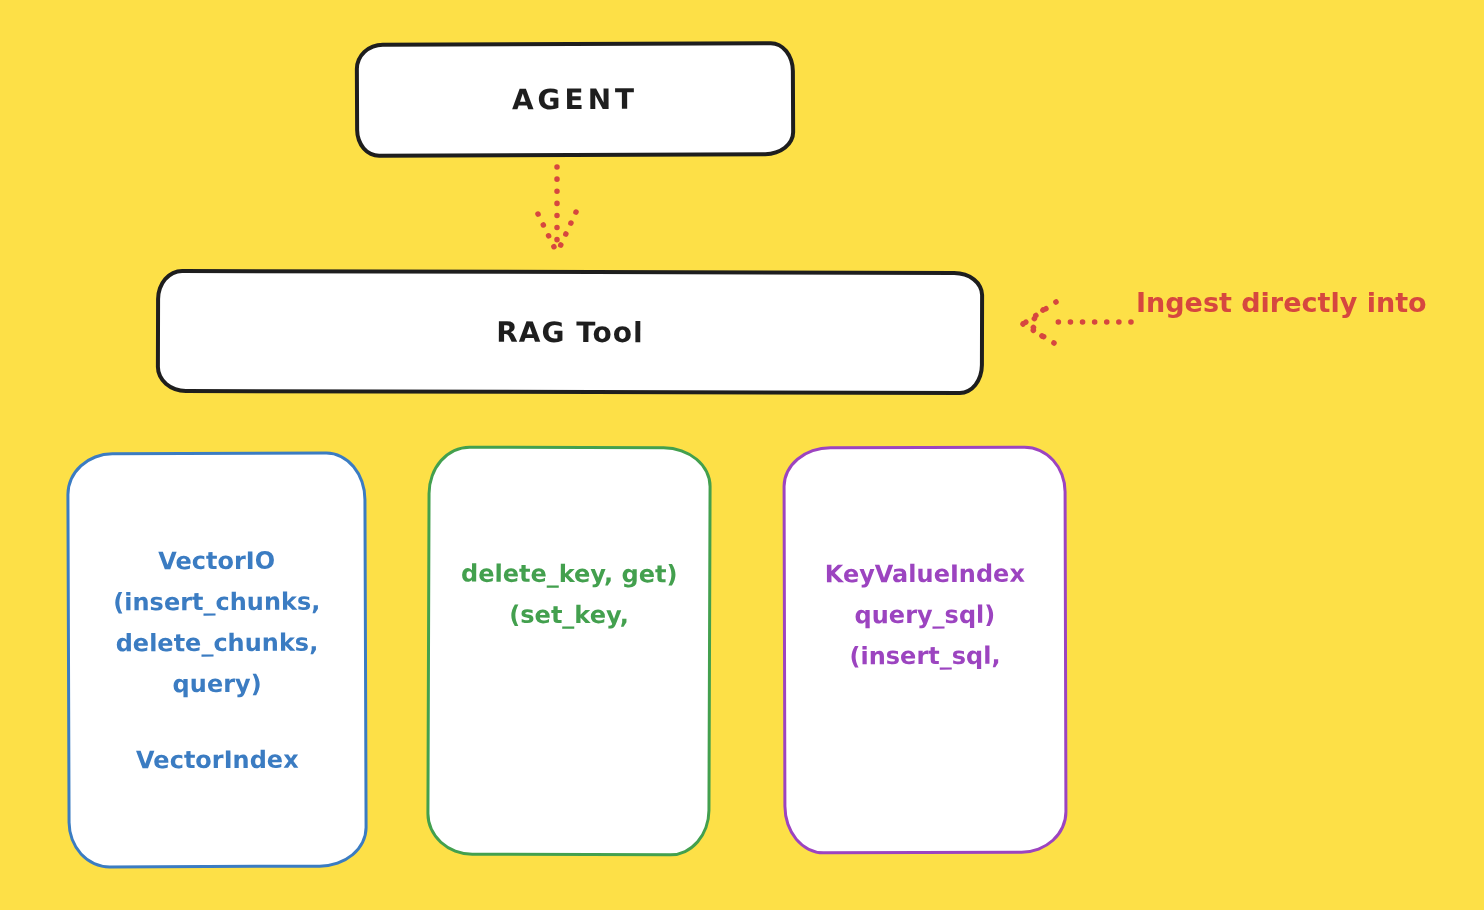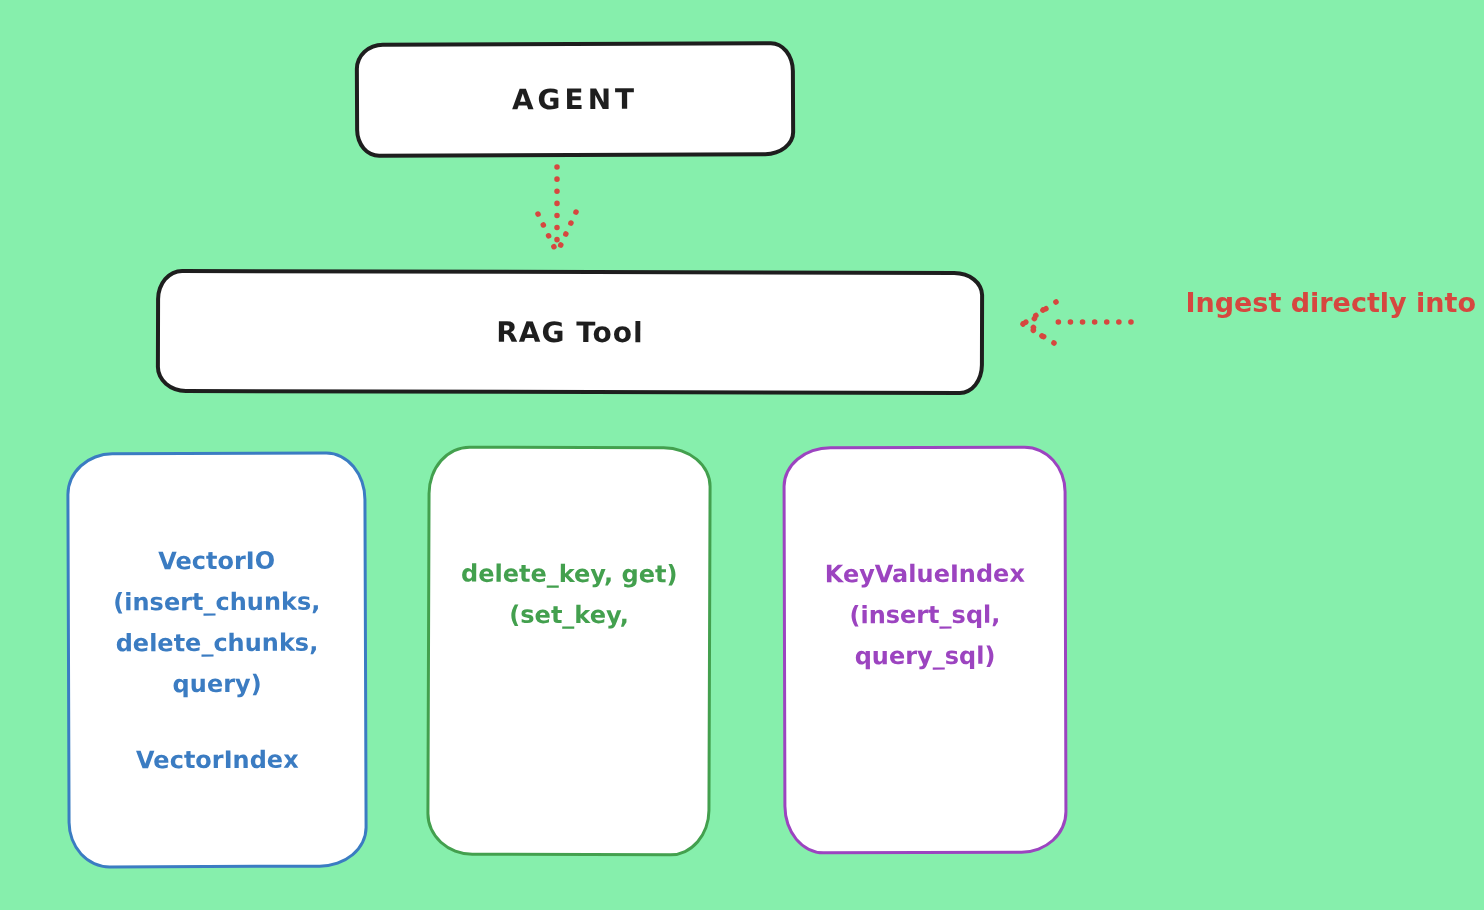--- a/index.html
+++ b/index.html
@@ -4,21 +4,21 @@
 <style>
   html, body {
     margin: 0;
     padding: 0;
     background: #ffffff;
   }
   .canvas {
     position: relative;
     width: 1484px;
     height: 910px;
-    background: #86efac;
+    background: #fde047;
     overflow: hidden;
     font-family: "DejaVu Sans", sans-serif;
   }
   .arrows-layer {
     position: absolute;
     left: 0; top: 0;
     width: 1484px; height: 910px;
     pointer-events: none;
   }
   
@@ -46,21 +46,21 @@
     width: 828px; height: 124px;
     border-radius: 26px 30px 24px 30px / 30px 24px 30px 26px;
     transform: rotate(0.15deg);
     letter-spacing: 1px;
   }
   
   .annotation {
     position: absolute;
     left: 1136px; top: 282px;
     width: 340px;
-    text-align: right;
+    text-align: left;
     color: #d6473f;
     font-weight: bold;
     font-size: 27px;
     line-height: 41px;
   }
   
   .backend-box {
     position: absolute;
     background: #ffffff;
     box-sizing: border-box;
@@ -142,17 +142,17 @@
     <div class="index-label">VectorIndex</div>
   </div>
 
   <div class="backend-box backend-keyvalue">
     <div>delete_key, get)</div>
     <div>(set_key,</div>
   </div>
 
   <div class="backend-box backend-relational">
     <div>KeyValueIndex</div>
+    <div>query_sql)</div>
     <div>(insert_sql,</div>
-    <div>query_sql)</div>
   </div>
 
 </div>
 
 </body></html>

